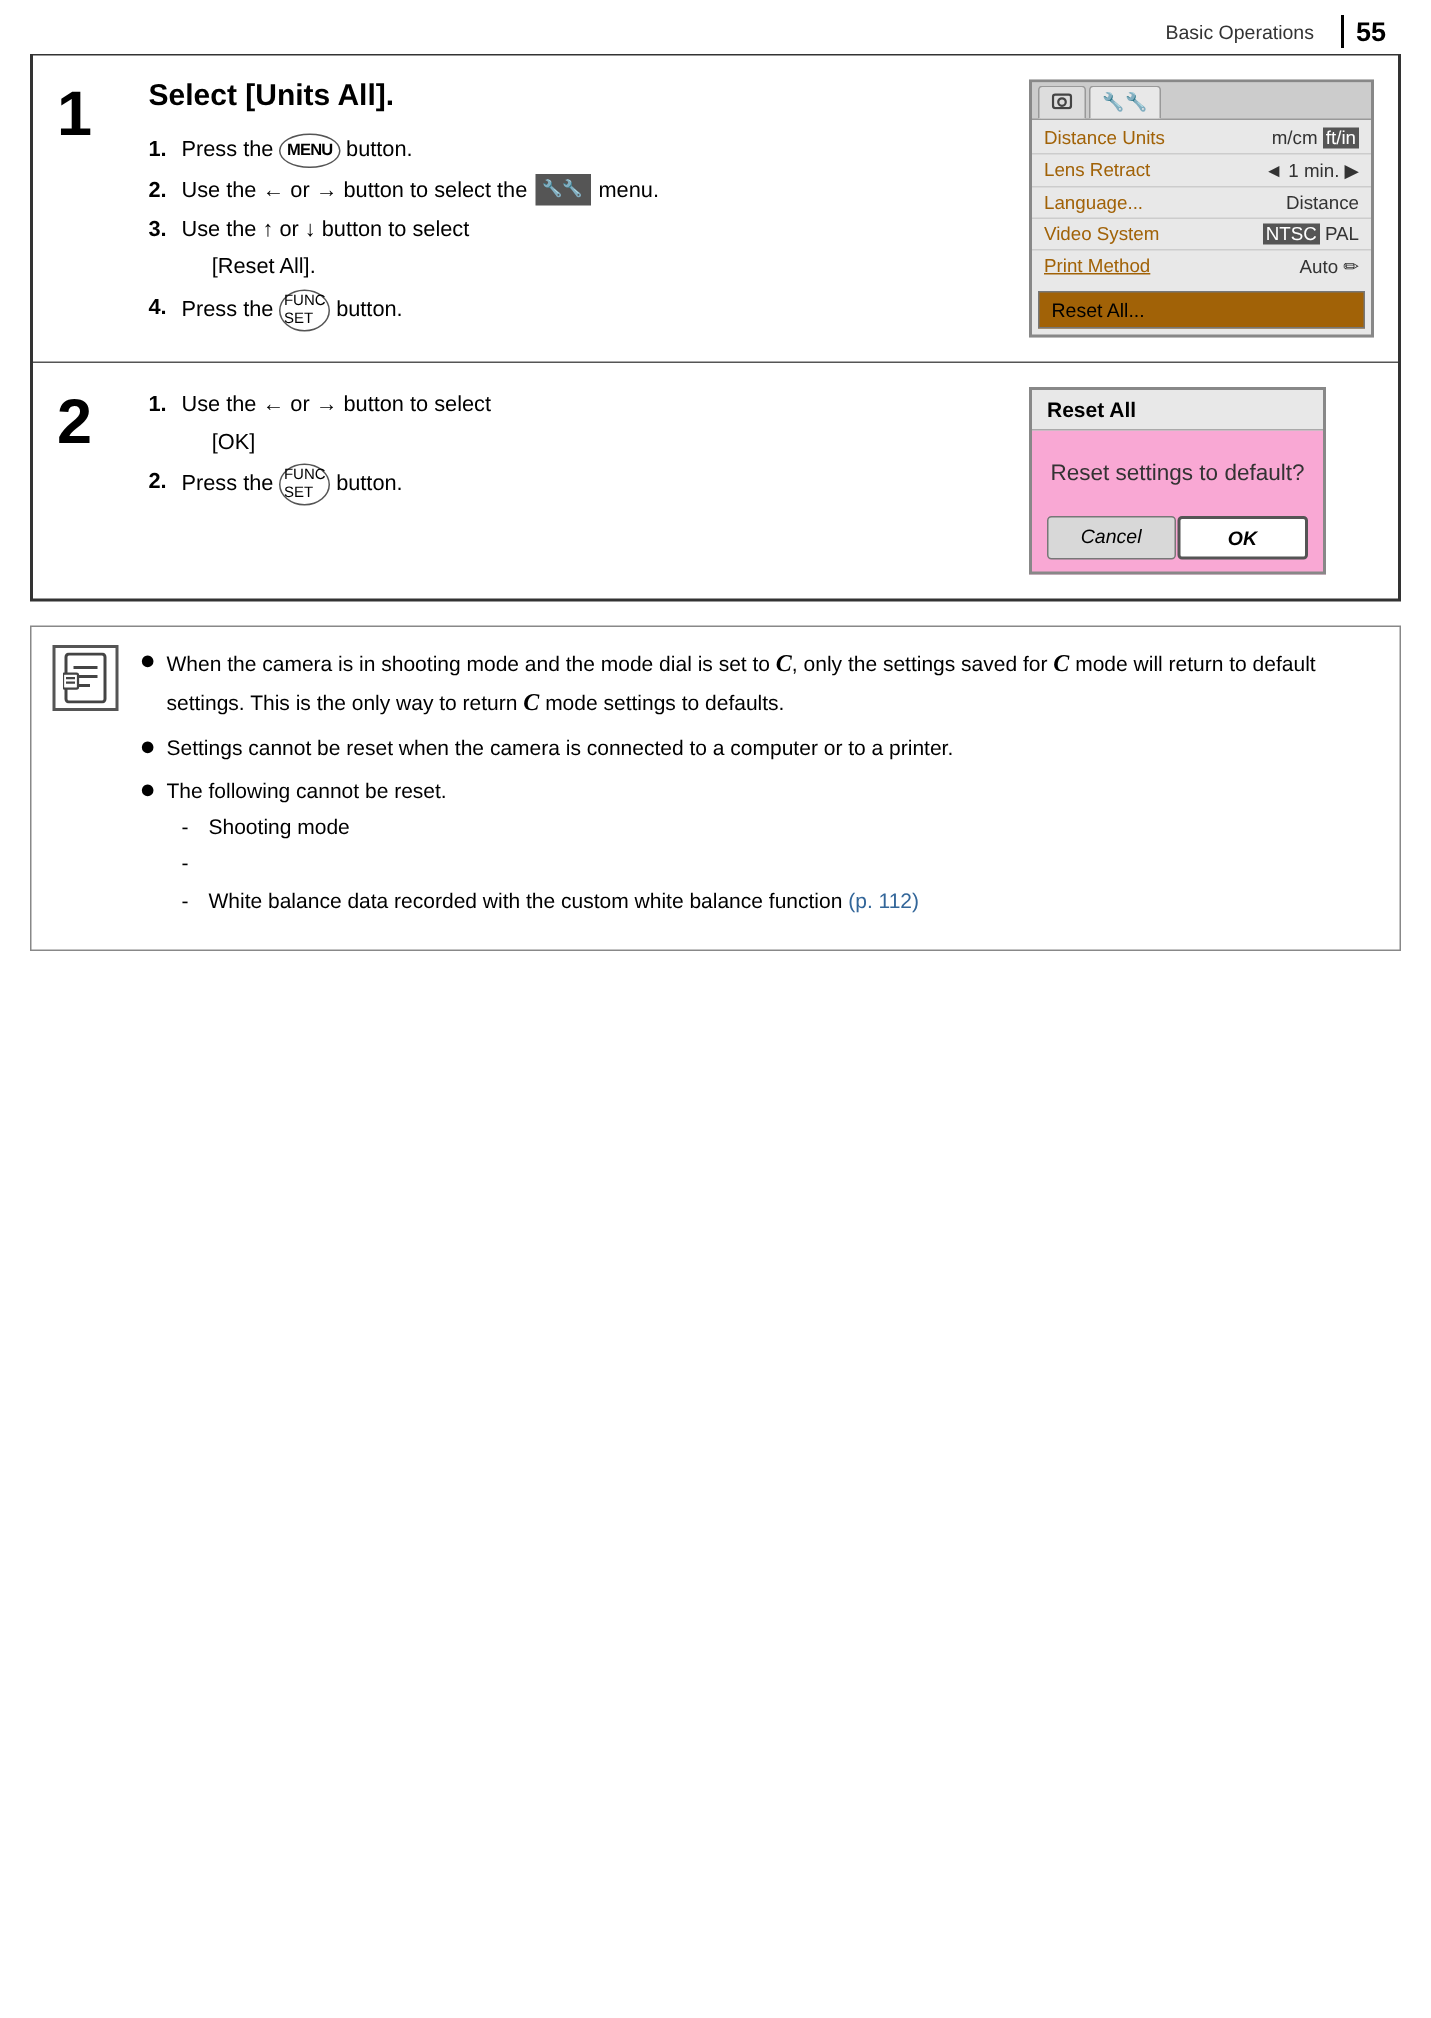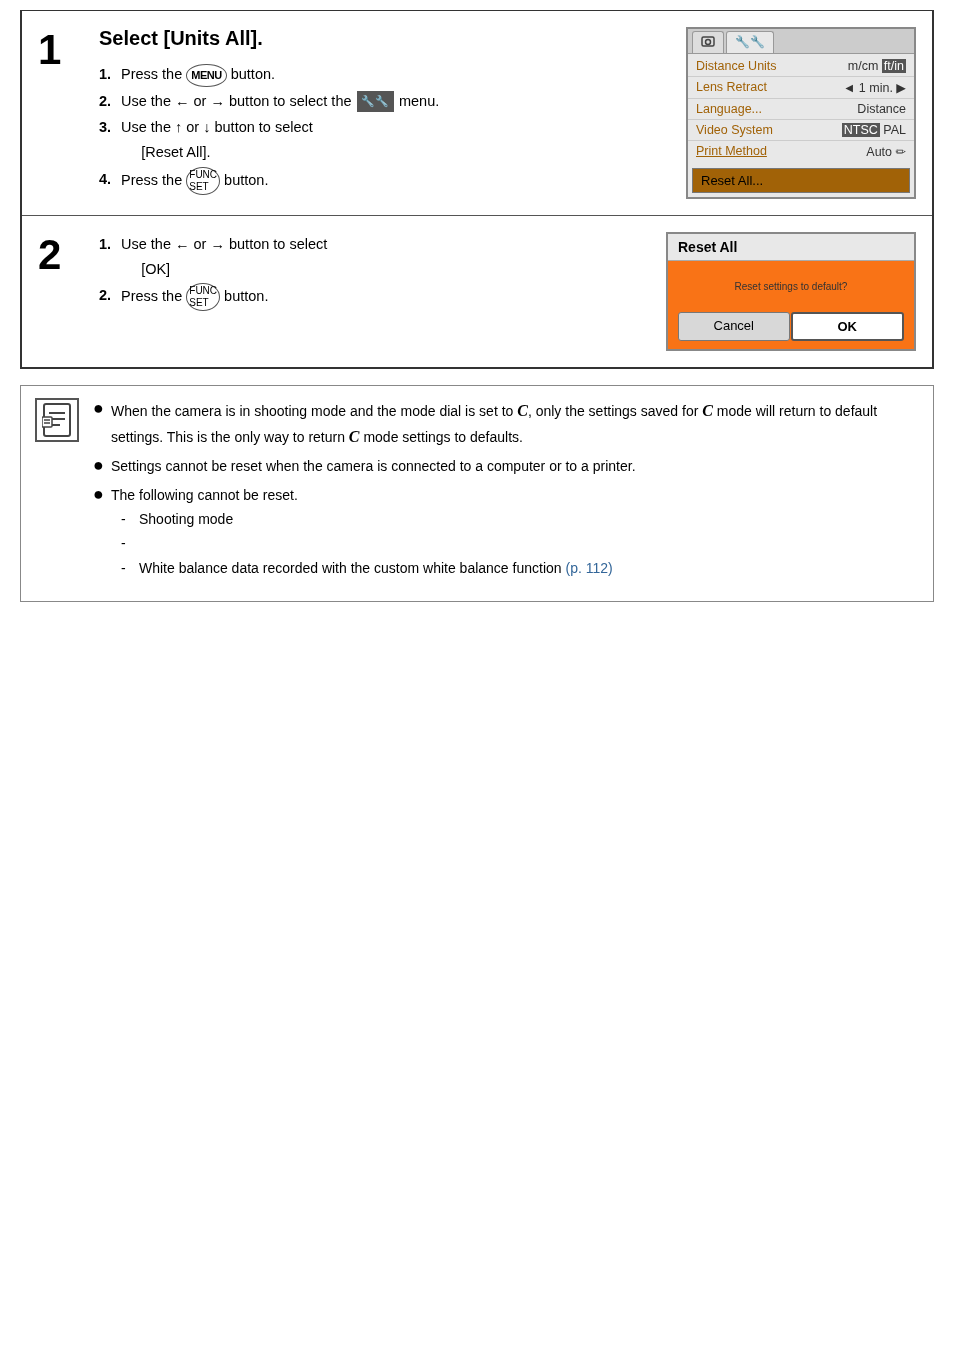--- a/index.html
+++ b/index.html
@@ -194,47 +194,48 @@
       border: 1.5px solid #777;
       margin: 4px;
       padding: 4px 8px;
       font-size: 13px;
       text-align: left;
     }
 
     
     .dialog-mock {
       border: 2px solid #888;
-      background: #f97316;
-      width: 250px;
+      background: #f9a8d4;
+      width: 198px;
       font-size: 13px;
       padding-bottom: 8px;
     }
 
     .dialog-title-bar {
       background: #e8e8e8;
       border-bottom: 1px solid #aaa;
       padding: 5px 10px;
       font-size: 14px;
       font-weight: bold;
     }
 
     .dialog-body {
       padding: 20px 10px 10px;
       text-align: center;
-      font-size: 10px;
+      font-size: 15px;
       color: #333;
     }
 
     .dialog-buttons {
       display: flex;
       justify-content: space-between;
       padding: 0 10px;
       margin-top: 10px;
       gap: 1px;
+      font-style: italic;
     }
 
     .dialog-btn {
       flex: 1;
       padding: 5px 8px;
       border: 1.5px solid #777;
       background: #d8d8d8;
       font-size: 13px;
       text-align: center;
       border-radius: 3px;
@@ -345,20 +346,25 @@
       font-weight: bold;
       font-style: italic;
       font-family: Georgia, serif;
     }
   </style>
 </head>
 <body>
 
 <div class="page-container">
 
+  <div class="page-header">
+    <span class="page-header-text">Basic Operations</span>
+    <div class="header-divider"></div>
+    <span class="page-number">55</span>
+  </div>
 
 
   <div class="steps-container">
 
     <div class="step-section">
       <div class="step-number">1</div>
       <div class="step-content">
         <div class="step-title">Select [Units All].</div>
         <div class="step-instructions">
           <div class="inst-line">

